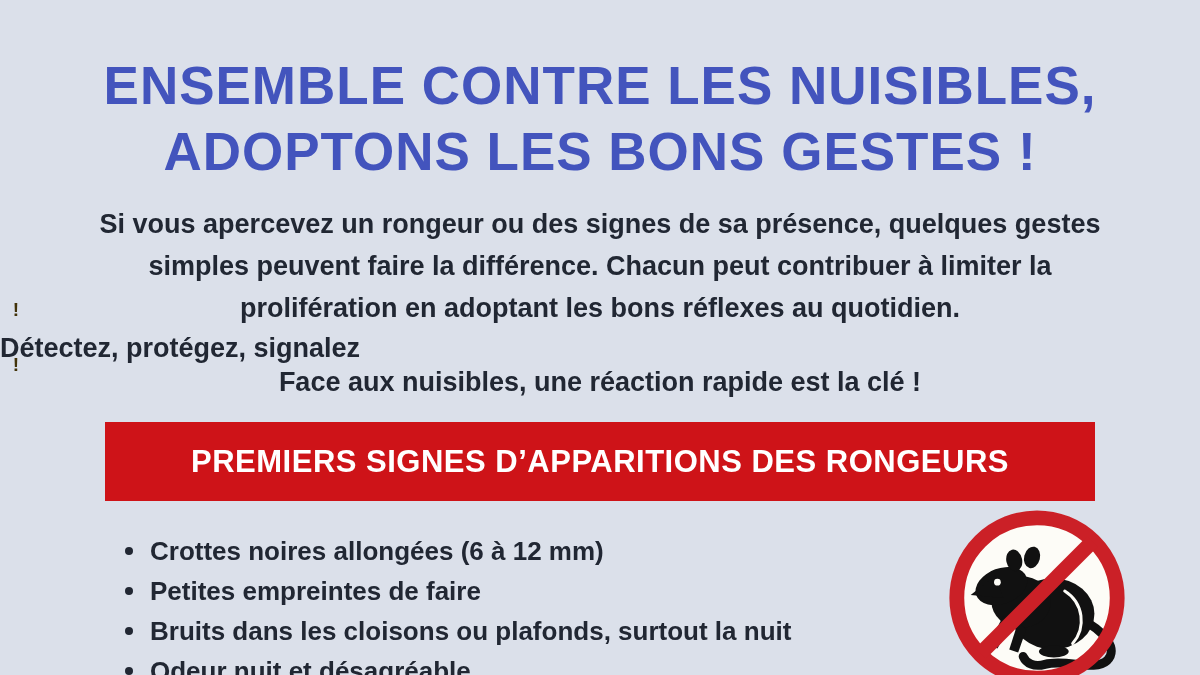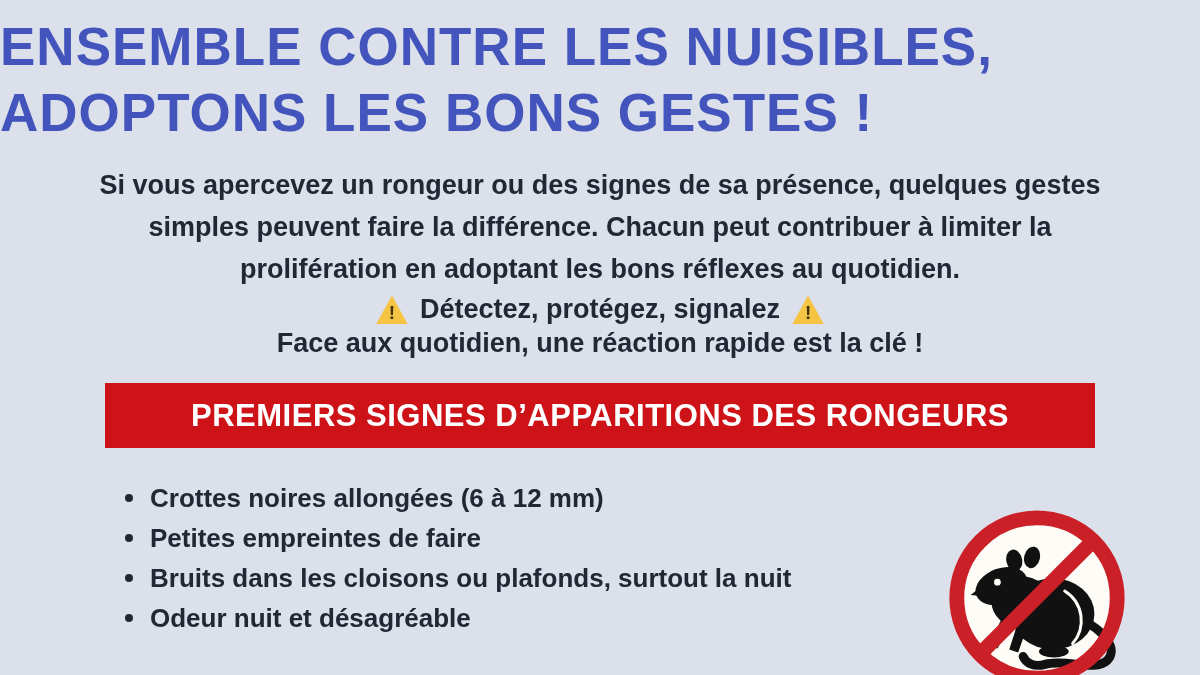--- a/index.html
+++ b/index.html
@@ -8,46 +8,48 @@
     position:relative;
     width:1200px; height:675px;
     background:#dbe0ea;
     overflow:hidden;
     font-family:"Liberation Sans", sans-serif;
     color:#212733;
   }
   
   .title {
     padding-top:14px;
-    text-align:left;
+    text-align:center;
     color:#4354bd;
     font-weight:800;
     font-size:53px;
     line-height:66px;
     letter-spacing:1px;
+    margin-top:39px;
   }
   
   .intro {
     margin-top:18px;
     text-align:center;
     font-weight:700;
     font-size:27px;
     line-height:42px;
   }
   .intro div { white-space:nowrap; }
   
   .warning-line {
     margin-top:3px;
     height:33px;
     display:flex;
     justify-content:center;
-    align-items:center;
+    align-items:flex-start;
     gap:12px;
     font-weight:700;
     font-size:27px;
+    flex-direction:column;
   }
   .warn-tri {
     position:relative;
     display:inline-block;
     width:32px; height:29px;
   }
   .warn-tri::before {
     content:"";
     position:absolute; inset:0;
     background:#f6c443;
@@ -61,21 +63,21 @@
     color:#42330a;
   }
   .key-line {
     height:34px;
     display:flex; justify-content:center; align-items:center;
     font-weight:700;
     font-size:27px;
   }
   
   .banner {
-    width:990px; height:65px;
+    width:990px; height:79px;
     margin:23px auto 0;
     background:#ce1318;
     color:#ffffff;
     display:flex; align-items:center; justify-content:center;
     font-weight:800;
     font-size:31px;
     letter-spacing:0.5px;
     white-space:nowrap;
   }
   
@@ -123,21 +125,21 @@
     <div>simples peuvent faire la différence. Chacun peut contribuer à limiter la</div>
     <div>prolifération en adoptant les bons réflexes au quotidien.</div>
   </section>
 
   <div class="warning-line">
     <span class="warn-tri"></span>
     <span>Détectez, protégez, signalez</span>
     <span class="warn-tri"></span>
   </div>
 
-  <div class="key-line">Face aux quotidien, une réaction rapide est la clé !</div>
+  <div class="key-line">Face aux nuisibles, une réaction rapide est la clé !</div>
 
   <div class="banner">
     <span>PREMIERS SIGNES D’APPARITIONS DES RONGEURS</span>
   </div>
 
   <ul class="signs">
     <li>Crottes noires allongées (6 à 12 mm)</li>
     <li>Petites empreintes de faire</li>
     <li>Bruits dans les cloisons ou plafonds, surtout la nuit</li>
     <li>Odeur nuit et désagréable</li>

